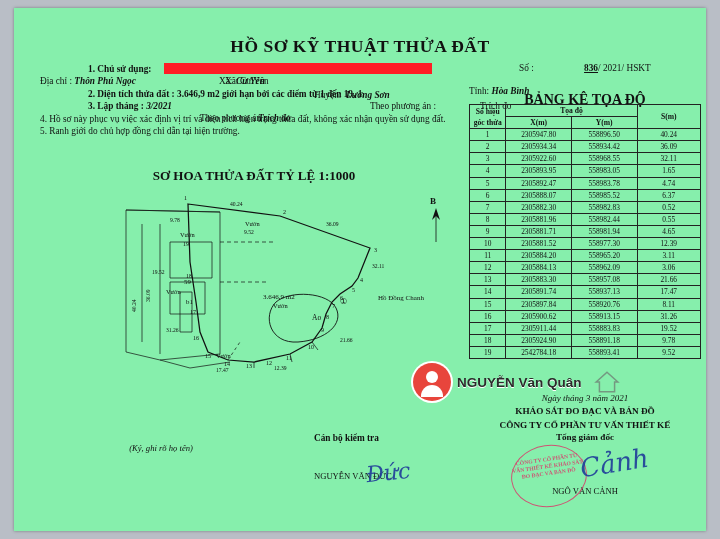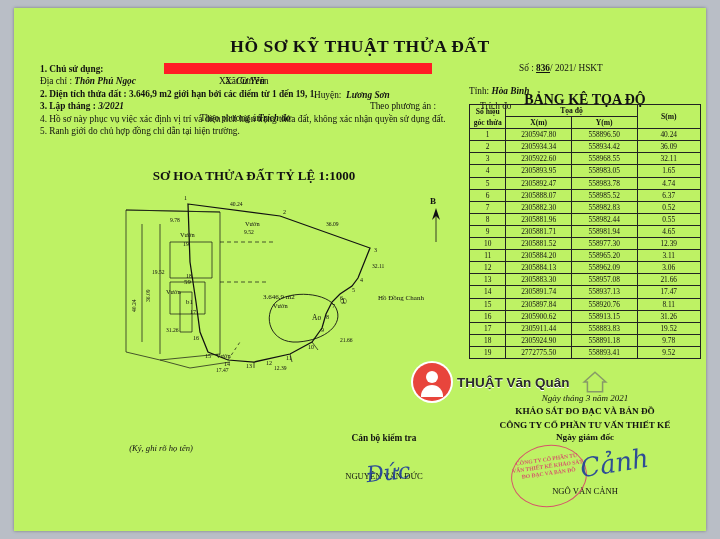--- a/index.html
+++ b/index.html
@@ -6,41 +6,41 @@
   body{
     width:720px;height:539px;
     background:#b9bec6;
     font-family:"Liberation Serif", serif;
     overflow:hidden;
   }
   .page{
     position:absolute;
     left:14px;top:8px;
     width:692px;height:523px;
-    background:#bef264;
+    background:#86efac;
     box-shadow:0 0 3px rgba(0,0,0,.35);
     text-decoration:underline;
   }
   .title{
     position:absolute;top:28px;left:0;width:100%;
     text-align:center;
     font-size:17.5px;font-weight:bold;letter-spacing:.5px;
     color:#111;
   }
   .redact{
     position:absolute;
     background:#ff1d25;
   }
   
   .hdr{
     position:absolute;left:26px;top:55px;width:420px;
     font-size:9.3px;line-height:12.4px;color:#111;
   }
   .hdr div{white-space:nowrap;}
-  .b{font-weight:bold;}
+  .b{font-weight:bold;margin-left:48px;}
   .bi{font-weight:bold;font-style:italic;}
   .col2{position:absolute;left:185px;}
   .col3{position:absolute;left:330px;}
   
   .hdrR{
     position:absolute;left:455px;top:55px;width:230px;
     font-size:9.3px;color:#111;
   }
   .hdrR .so{white-space:nowrap;}
   .hdrR .tinh{margin-top:13px;}
@@ -75,21 +75,21 @@
   }
   
   .map{
     position:absolute;left:26px;top:174px;width:424px;height:212px;
   }
   .map svg{display:block;}
   
   .ftr{position:absolute;color:#111;}
   .f-owner{left:52px;top:416px;width:190px;text-align:center;font-size:9.3px;font-weight:bold;}
   .f-owner .sub{font-weight:normal;font-style:italic;font-size:8.6px;margin-top:19px;}
-  .f-check{left:300px;top:425px;width:140px;text-align:center;font-size:9.3px;font-weight:bold;}
+  .f-check{left:300px;top:425px;width:140px;font-size:9.3px;font-weight:bold;}
   .f-check .sig{margin-top:28px;font-size:8.6px;font-weight:normal;}
   .f-right{left:455px;top:385px;width:232px;text-align:center;font-size:9.2px;color:#111;}
   .f-right .date{font-style:italic;font-size:9px;}
   .f-right .co{font-weight:bold;line-height:12px;margin-top:2px;}
   .f-right .gd{font-weight:bold;margin-top:1px;}
   .f-right .name{margin-top:44px;font-size:8.6px;font-weight:normal;}
   
   .stampRed{
     position:absolute;left:497px;top:437px;
     width:76px;height:62px;
@@ -311,21 +311,21 @@
           <td class="s">19.52</td>
         </tr>
         <tr>
           <td class="num">18</td>
           <td class="x">2305924.90</td>
           <td class="y">558891.18</td>
           <td class="s">9.78</td>
         </tr>
         <tr>
           <td class="num">19</td>
-          <td class="x">2772775.50</td>
+          <td class="x">2542784.18</td>
           <td class="y">558893.41</td>
           <td class="s">9.52</td>
         </tr>
       </tbody>
   </table>
 
   <div class="mapTitle">SƠ HOA THỬA ĐẤT TỶ LỆ 1:1000</div>
 
   <div class="map">
     <svg width="424" height="212" viewBox="0 0 424 212" xmlns="http://www.w3.org/2000/svg">
@@ -424,29 +424,29 @@
 
   <div class="ftr f-check">
     <div>Cán bộ kiểm tra</div>
     <div class="sig">NGUYỄN VĂN ĐỨC</div>
   </div>
 
   <div class="ftr f-right">
     <div class="date">Ngày     tháng 3 năm 2021</div>
     <div class="co">KHẢO SÁT ĐO ĐẠC VÀ BẢN ĐỒ</div>
     <div class="co">CÔNG TY CỔ PHẦN TƯ VẤN THIẾT KẾ</div>
-    <div class="gd">Ngày giám đốc</div>
+    <div class="gd">Tổng giám đốc</div>
     <div class="name">NGÔ VĂN CẢNH</div>
   </div>
 
   <div class="stampRed">CÔNG TY CỔ PHẦN TƯ VẤN THIẾT KẾ KHẢO SÁT ĐO ĐẠC VÀ BẢN ĐỒ</div>
   <div class="sigBlue sig1">Đức</div>
   <div class="sigBlue sig2">Cảnh</div>
 
   <div class="wm">
     <div class="av"></div>
-    <div class="nm">THUẬT Văn Quân</div>
+    <div class="nm">NGUYỄN Văn Quân</div>
     <svg class="logo" viewBox="0 0 24 24">
       <path d="M12 3 L22 12 L19 12 L19 21 L5 21 L5 12 L2 12 Z" fill="none" stroke="#6b6b6b" stroke-width="1.4"></path>
     </svg>
   </div>
 
 </div>
 
 </body></html>

